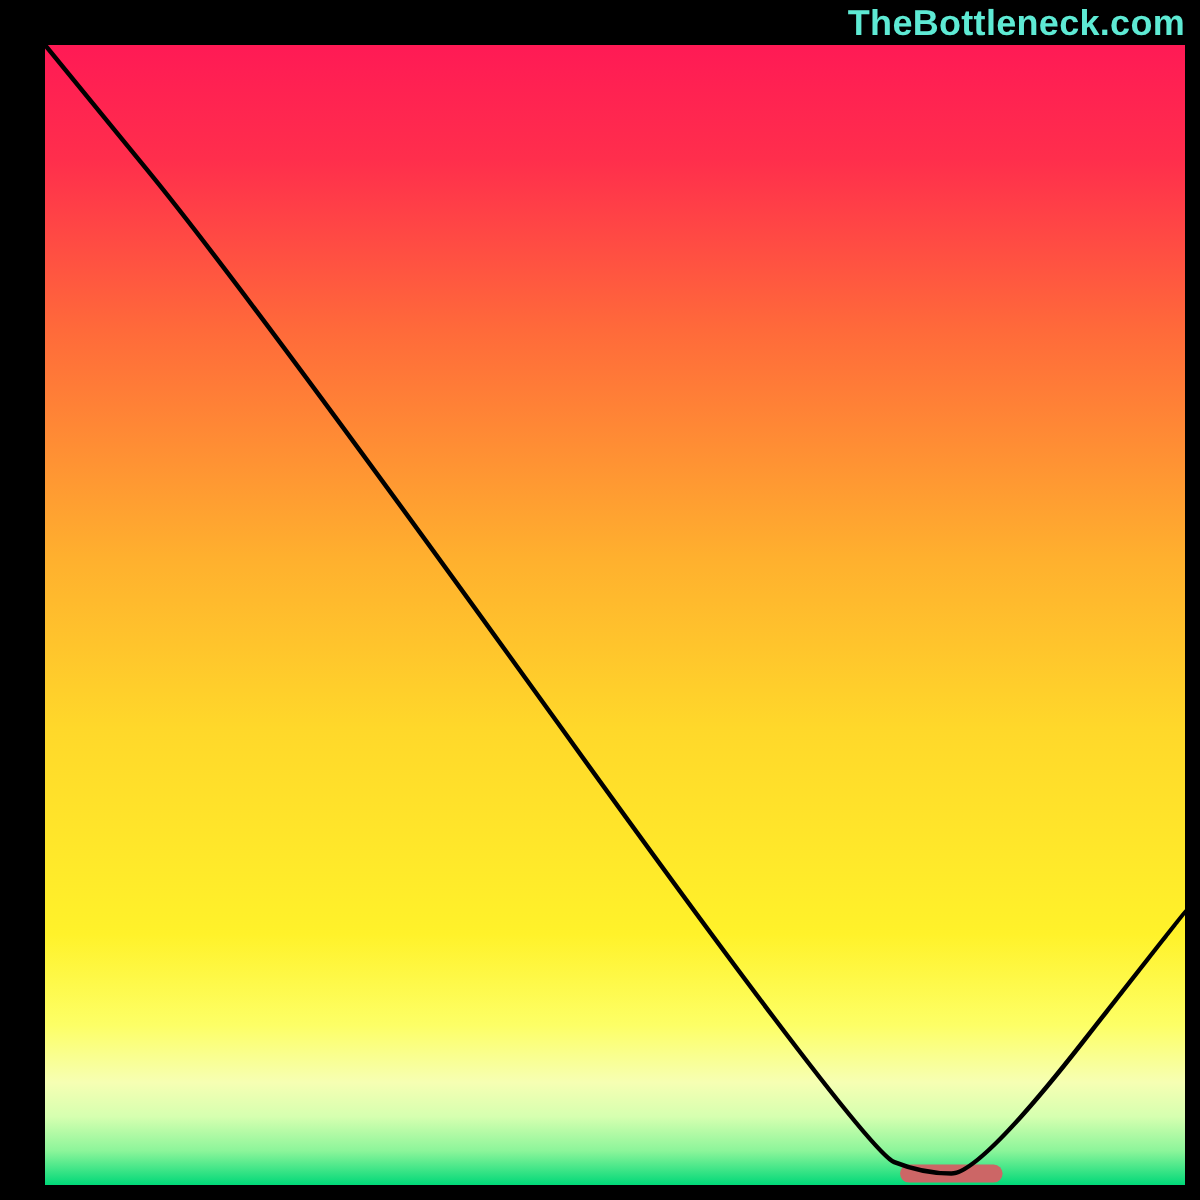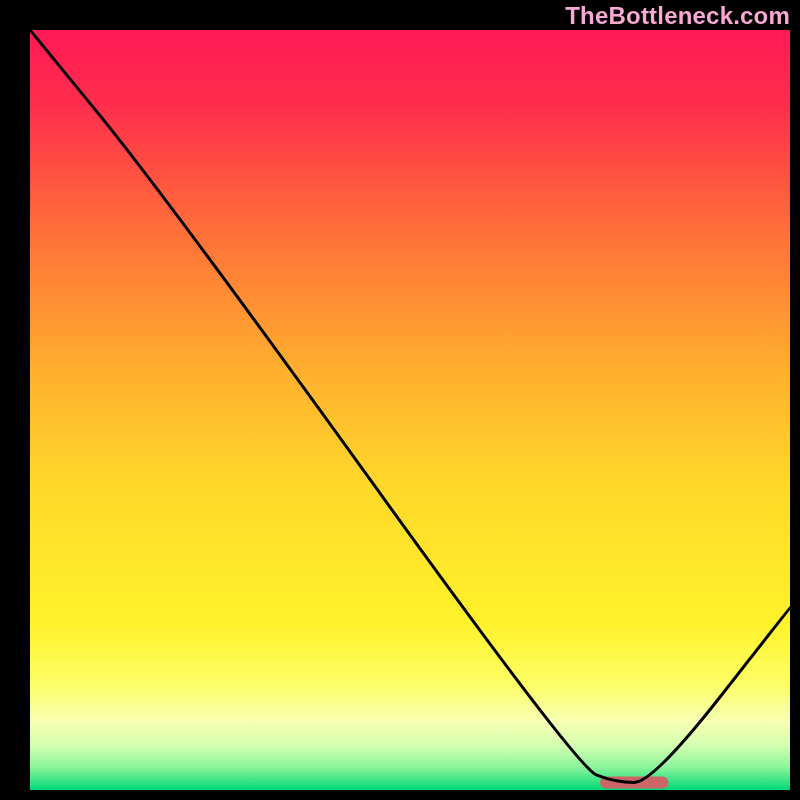--- a/index.html
+++ b/index.html
@@ -13,21 +13,21 @@
   .frame {
     position: relative;
     width: 800px;
     height: 800px;
     background: #000;
   }
   .watermark {
     position: absolute;
     top: 2px;
     right: 10px;
-    color: #f9a8d4;
+    color: #5eead4;
     font-size: 24px;
     font-weight: 600;
     letter-spacing: 0.2px;
   }
   .plot {
     position: absolute;
     left: 30px;
     top: 30px;
     width: 760px;
     height: 760px;

